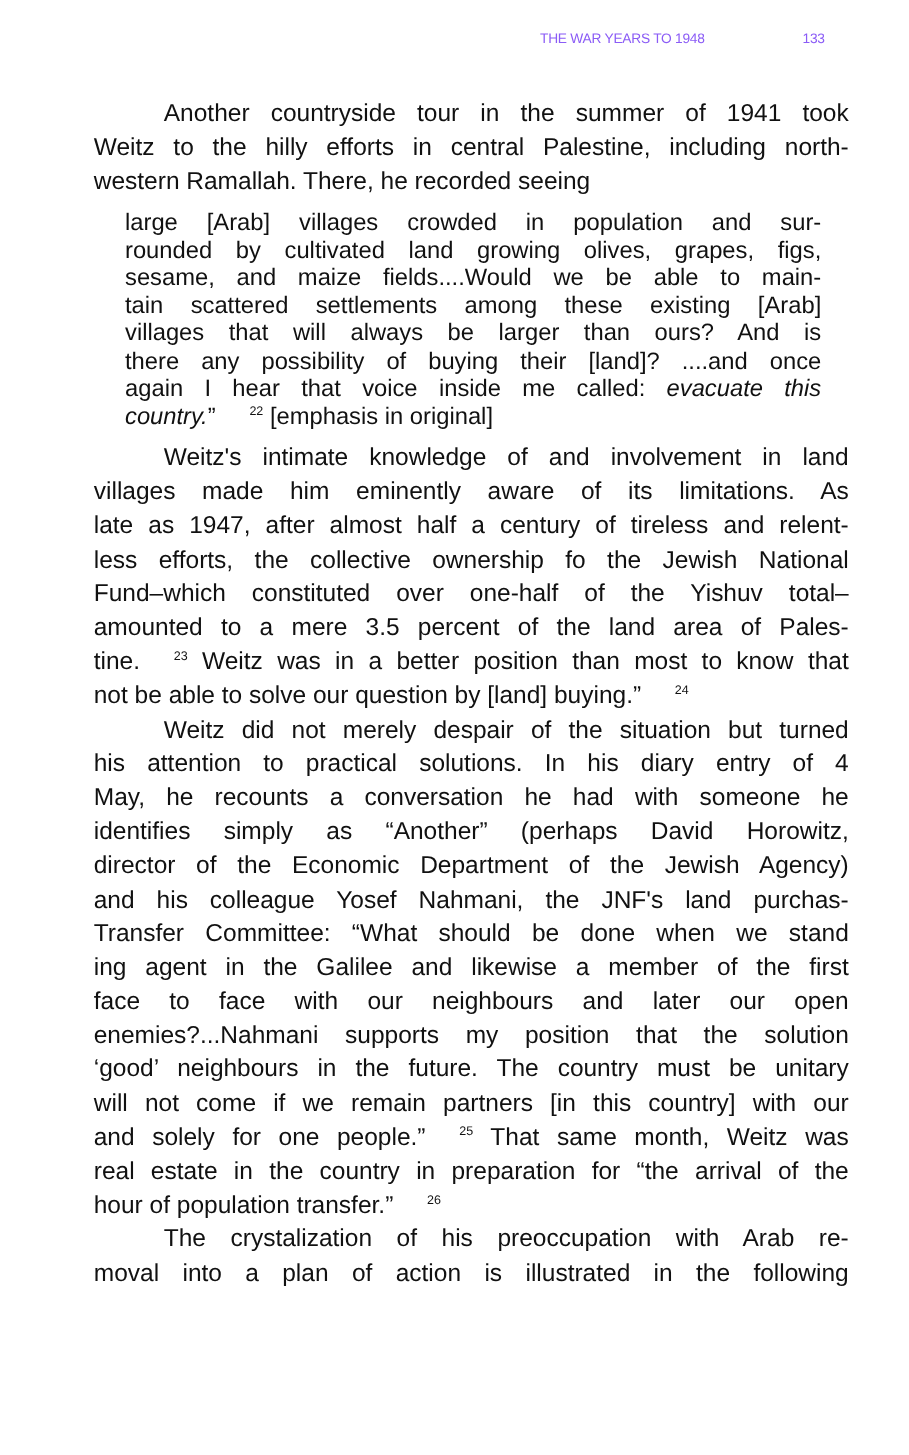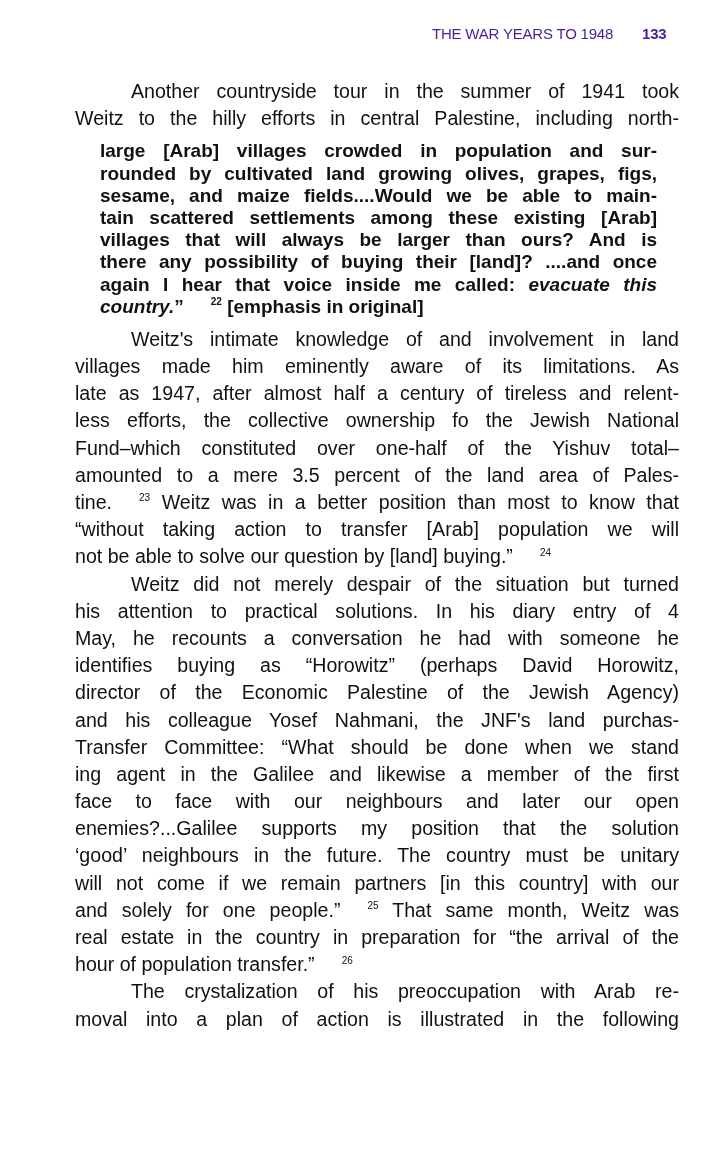--- a/index.html
+++ b/index.html
@@ -3,51 +3,52 @@
 <meta charset="utf-8">
 <style>
   html, body { margin: 0; padding: 0; background: #ffffff; }
   body {
     width: 727px; height: 1164px; position: relative; overflow: hidden;
     font-family: "Liberation Sans", "DejaVu Sans", sans-serif;
     color: #111111;
   }
   .running-head {
     position: absolute; top: 25px; left: 432px;
-    font-size: 15px; letter-spacing: -0.2px; color: #4c1d95;
+    font-size: 11px; letter-spacing: -0.2px; color: #8b5cf6;
   }
-  .running-head .page-no { position: absolute; left: 210px; top: 0; font-weight: bold; }
+  .running-head .page-no { position: absolute; left: 210px; top: 0; }
   .text-block {
     position: absolute; left: 75px; top: 78px; width: 604px;
     font-size: 19.6px; line-height: 27.2px;
   }
   .line { display: block; white-space: nowrap; text-align: justify; text-align-last: justify; height: 27.2px; }
   .line.last { text-align-last: left; }
   .indent { padding-left: 56px; }
   .block-quote {
     margin: 8px 0 8px 25px; width: 557px;
     font-size: 19px; line-height: 22.2px;
   }
-  .block-quote .line { height: 22.2px; font-weight: bold; }
+  .block-quote .line { height: 22.2px; }
   sup { font-size: 10px; line-height: 0; vertical-align: super; margin-left: 27px; }
   em { font-style: italic; }
 </style>
 </head>
 <body>
 
 <div class="running-head">
   <span>THE WAR YEARS TO 1948</span>
   <span class="page-no">133</span>
 </div>
 
 <div class="text-block">
 
   <div>
     <span class="line indent">Another countryside tour in the summer of 1941 took</span>
     <span class="line">Weitz to the hilly efforts in central Palestine, including north-</span>
+    <span class="line last">western Ramallah.  There, he recorded seeing</span>
   </div>
 
   <div class="block-quote">
     <span class="line">large [Arab] villages crowded in population and sur-</span>
     <span class="line">rounded by cultivated land growing olives, grapes, figs,</span>
     <span class="line">sesame, and maize fields....Would we be able to main-</span>
     <span class="line">tain scattered settlements among these existing [Arab]</span>
     <span class="line">villages that will always be larger than ours? And is</span>
     <span class="line">there any possibility of buying their [land]? ....and once</span>
     <span class="line"><span>again I hear that voice inside me called:</span> <em>evacuate this</em></span>
@@ -55,35 +56,34 @@
   </div>
 
   <div>
     <span class="line indent">Weitz's intimate knowledge of and involvement in land</span>
     <span class="line">villages made him eminently aware of its limitations.  As</span>
     <span class="line">late as 1947, after almost half a century of tireless and relent-</span>
     <span class="line">less efforts, the collective ownership fo the Jewish National</span>
     <span class="line">Fund–which constituted over one-half of the Yishuv total–</span>
     <span class="line">amounted to a mere 3.5 percent of the land area of Pales-</span>
     <span class="line"><span>tine.</span><sup>23</sup><span> Weitz was in a better position than most to know that</span></span>
-    <span class="line">“without taking action to transfer [Arab] population we will</span>
     <span class="line last"><span>not be able to solve our question by [land] buying.”</span><sup>24</sup></span>
   </div>
 
   <div>
     <span class="line indent">Weitz did not merely despair of the situation but turned</span>
     <span class="line">his attention to practical solutions.  In his diary entry of 4</span>
     <span class="line">May, he recounts a conversation he had with someone he</span>
-    <span class="line">identifies buying as “Horowitz” (perhaps David Horowitz,</span>
-    <span class="line">director of the Economic Palestine of the Jewish Agency)</span>
+    <span class="line">identifies simply as “Another” (perhaps David Horowitz,</span>
+    <span class="line">director of the Economic Department of the Jewish Agency)</span>
     <span class="line">and his colleague Yosef Nahmani, the JNF's land purchas-</span>
     <span class="line">Transfer Committee: “What should be done when we stand</span>
     <span class="line">ing agent in the Galilee and likewise a member of the first</span>
     <span class="line">face to face with our neighbours and later our open</span>
-    <span class="line">enemies?...Galilee supports my position that the solution</span>
+    <span class="line">enemies?...Nahmani supports my position that the solution</span>
     <span class="line">‘good’ neighbours in the future.  The country must be unitary</span>
     <span class="line">will not come if we remain partners [in this country] with our</span>
     <span class="line"><span>and solely for one people.”</span><sup>25</sup><span>  That same month, Weitz was</span></span>
     <span class="line">real estate in the country in preparation for “the arrival of the</span>
     <span class="line last"><span>hour of population transfer.”</span><sup>26</sup></span>
   </div>
 
   <div>
     <span class="line indent">The crystalization of his preoccupation with Arab re-</span>
     <span class="line">moval into a plan of action is illustrated in the following</span>

